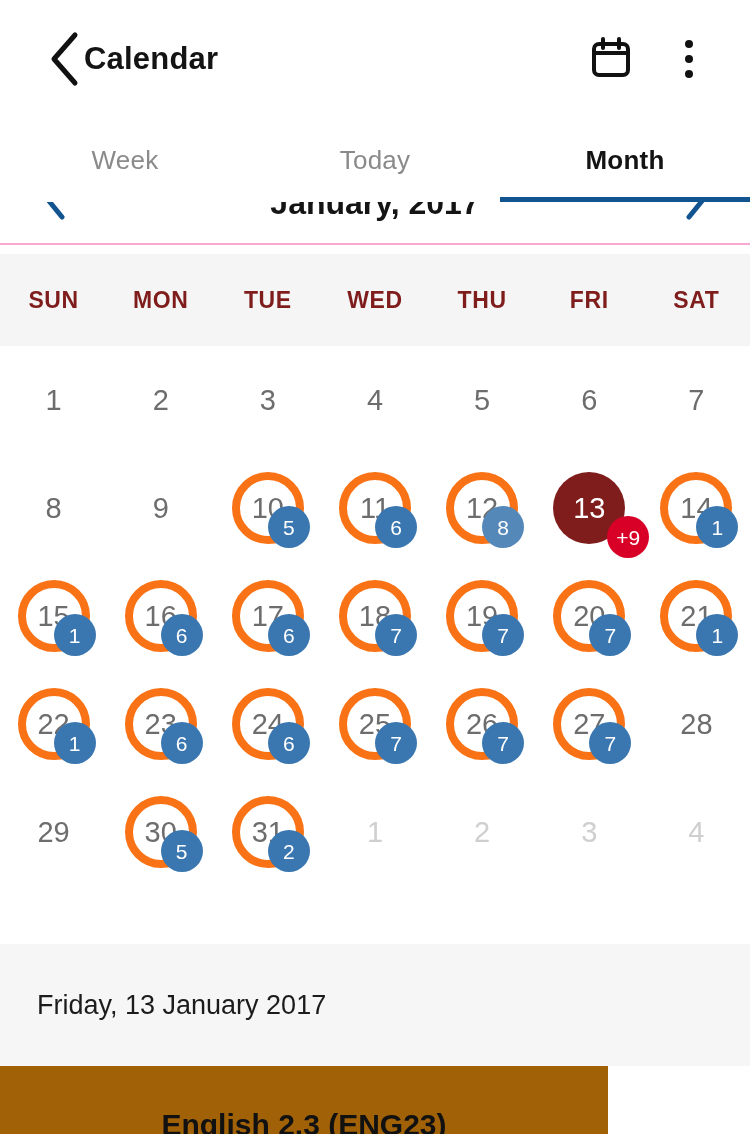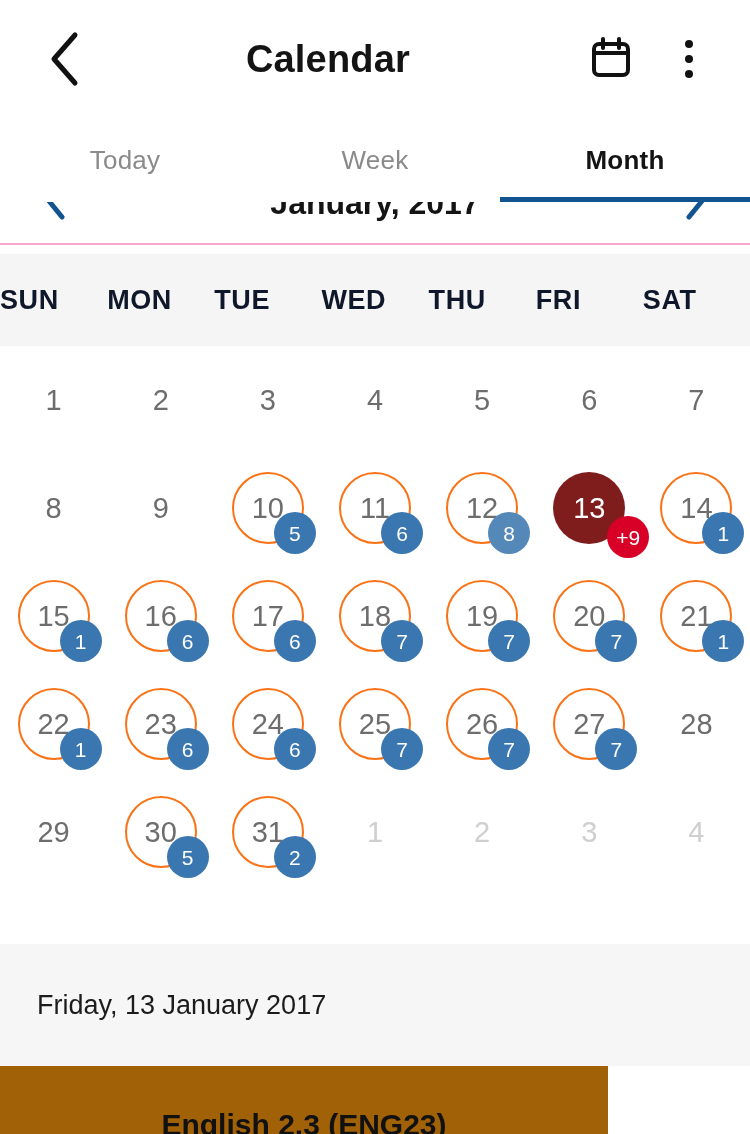--- a/index.html
+++ b/index.html
@@ -38,22 +38,21 @@
     margin-left: 16px;
     display: flex;
     align-items: center;
     justify-content: center;
     cursor: pointer;
   }
   .back-btn svg { display: block; }
 
   .appbar-title {
     flex: 1;
-    text-align: center;
-    font-size: 38px;
+    font-size: 31px;
     font-weight: bold;
     color: #141414;
     letter-spacing: 0.2px;
     margin-left: -28px;
   }
 
   .appbar-action {
     width: 78px;
     height: 96px;
     display: flex;
@@ -129,23 +128,24 @@
     position: absolute;
     top: 254px; left: 0;
     width: 750px;
     height: 92px;
     background: #f5f5f5;
     display: flex;
     align-items: center;
   }
   .weekday {
     flex: 1;
-    font-size: 27px;
+    text-align: center;
+    font-size: 23px;
     font-weight: bold;
-    color: #0f172a;
+    color: #7f1d1d;
     letter-spacing: 0.6px;
   }
 
   
   .grid {
     position: absolute;
     top: 346px; left: 0;
     width: 750px;
     background: #ffffff;
   }
@@ -167,21 +167,21 @@
     width: 72px;
     height: 72px;
     border-radius: 50%;
     display: flex;
     align-items: center;
     justify-content: center;
     font-size: 29px;
     color: #6d6d6d;
   }
   .day-circle.ringed {
-    border: 2px solid #f97316;
+    border: 8px solid #f97316;
   }
   .day-circle.selected {
     background: #7f1d1d;
     border: none;
     color: #ffffff;
   }
   .day-circle.muted { color: #cfcfcf; }
 
   .badge {
     position: absolute;
@@ -284,22 +284,22 @@
     <div class="month-nav-arrow">
       <span>
         <svg width="22" height="38" viewBox="0 0 22 38" fill="none">
           <path d="M5 3 L18 19 L5 35" stroke="#125490" stroke-width="5" stroke-linecap="round" stroke-linejoin="round" fill="none"></path>
         </svg>
       </span>
     </div>
   </div>
 
   <div class="tabbar">
+    <div class="tab">Week</div>
     <div class="tab">Today</div>
-    <div class="tab">Week</div>
     <div class="tab active">Month</div>
   </div>
 
   <div class="weekdays">
     <div class="weekday">SUN</div>
     <div class="weekday">MON</div>
     <div class="weekday">TUE</div>
     <div class="weekday">WED</div>
     <div class="weekday">THU</div>
     <div class="weekday">FRI</div>

